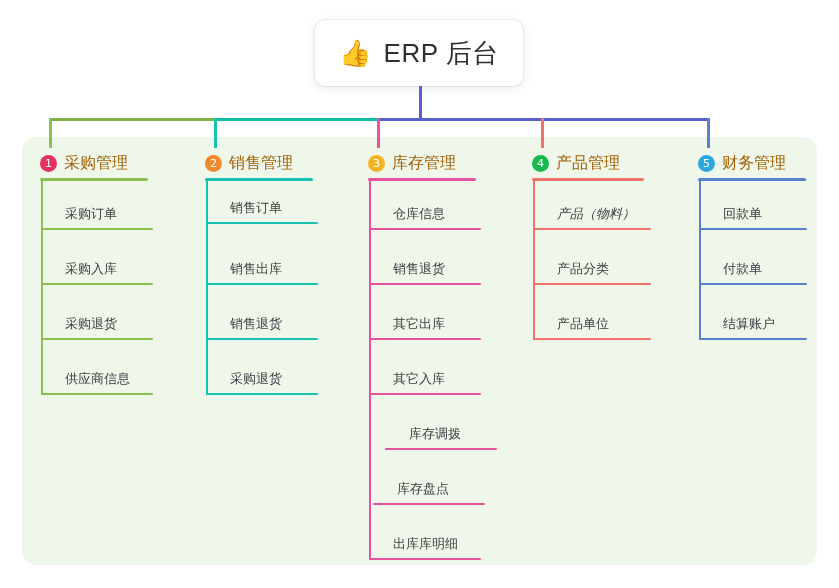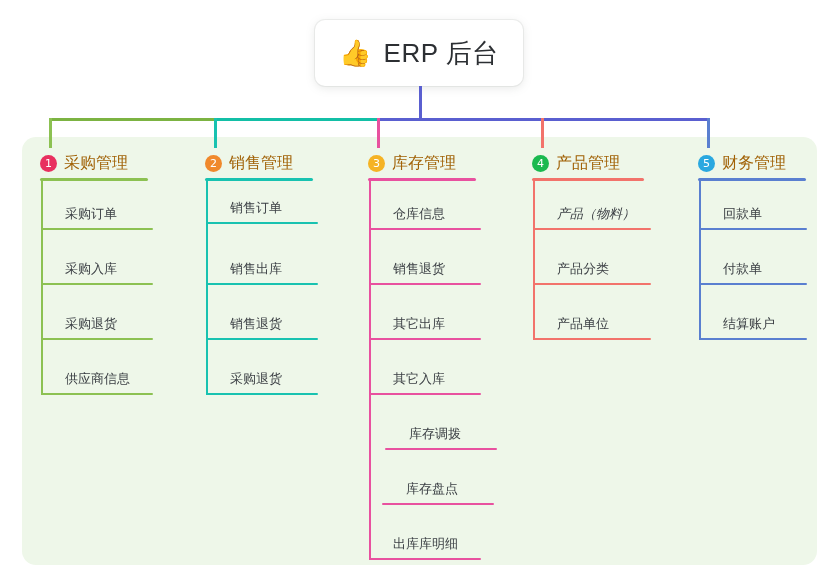--- a/index.html
+++ b/index.html
@@ -150,21 +150,21 @@
           <div class="leaf-rule" style="width: 112px; background: rgb(232, 81, 159);"></div>
         </div>
         <div class="leaf" style="left: 1px; top: 215px; width: 112px; height: 30px;">
           <span class="leaf-text">其它入库</span>
           <div class="leaf-rule" style="width: 112px; background: rgb(232, 81, 159);"></div>
         </div>
         <div class="leaf" style="left: 17px; top: 270px; width: 112px; height: 30px;">
           <span class="leaf-text">库存调拨</span>
           <div class="leaf-rule" style="width: 112px; background: rgb(232, 81, 159);"></div>
         </div>
-        <div class="leaf" style="left: 14px; top: 325px; width: 112px; height: 30px; padding-left: 12px;">
+        <div class="leaf" style="left: 5px; top: 325px; width: 112px; height: 30px; padding-left: 12px;">
           <span class="leaf-text">库存盘点</span>
           <div class="leaf-rule" style="width: 112px; background: rgb(232, 81, 159);"></div>
         </div>
         <div class="leaf" style="left: 1px; top: 380px; width: 112px; height: 30px;">
           <span class="leaf-text">出库库明细</span>
           <div class="leaf-rule" style="width: 112px; background: rgb(232, 81, 159);"></div>
         </div>
       </div>
       <div class="col" style="left: 532px; top: 150px;">
         <div class="col-head">

